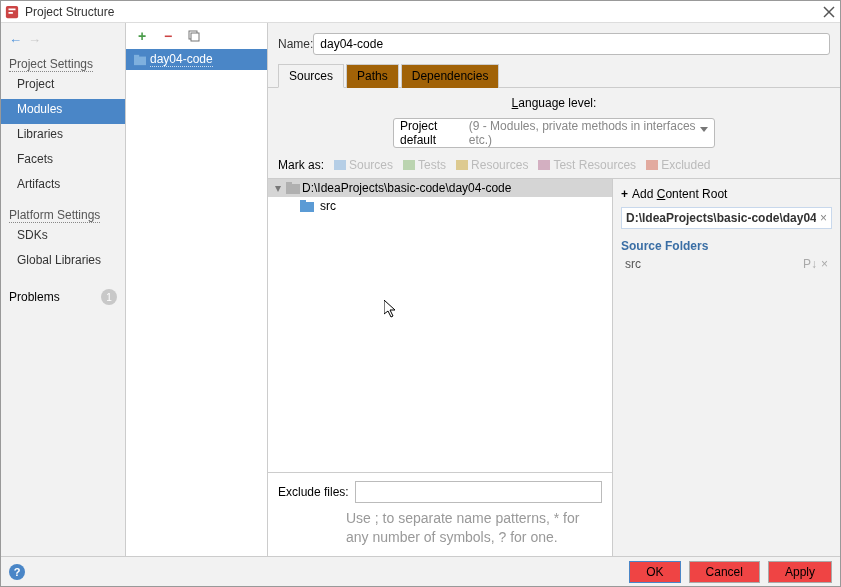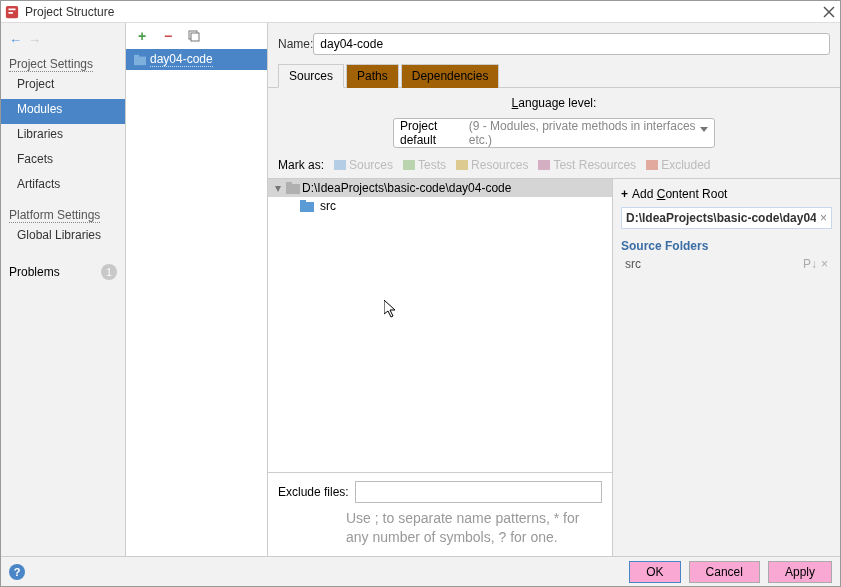--- a/index.html
+++ b/index.html
@@ -74,21 +74,21 @@
     .right-pane .section-title { color:#3a6ea5; font-weight:bold; margin-top:8px; padding:2px 0; }
     .right-pane .folder-entry { display:flex; align-items:center; padding:2px 4px; }
     .right-pane .folder-entry .fe-text { flex:1; color:#555; }
     .right-pane .folder-entry .fe-actions { color:#aaa; font-size:10px; display:flex; gap:4px; }
     .right-pane .folder-entry .fe-actions span { cursor:pointer; }
     
     
     .footer { height:30px; border-top:1px solid #ccc; display:flex; align-items:center; padding:0 8px; background:#f2f2f2; }
     .footer .help-icon { width:16px; height:16px; border-radius:50%; background:#4a86c7; color:#fff; display:flex; align-items:center; justify-content:center; font-size:11px; font-weight:bold; cursor:pointer; }
     .footer .buttons { margin-left:auto; display:flex; gap:8px; }
-    .footer button { padding:3px 16px; border:1px solid #aaa; background:#f9a8d4; cursor:pointer; }
+    .footer button { padding:3px 16px; border:1px solid #aaa; background:#ef4444; cursor:pointer; }
     .footer button.primary { border:1px solid #4a86c7; }
     
     .cursor-arrow { position:absolute; left:384px; top:300px; pointer-events:none; }
   </style>
 </head>
 <body>
 
 <div class="title-bar">
   <svg class="app-icon" viewBox="0 0 16 16">
       <rect x="1" y="1" width="14" height="14" fill="#c44" rx="2"></rect>
@@ -111,20 +111,21 @@
       <span>←</span>
       <span class="disabled">→</span>
     </div>
     <div class="section-header"><span class="underline">Project Settings</span></div>
     <div class="item">Project</div>
     <div class="item selected">Modules</div>
     <div class="item">Libraries</div>
     <div class="item">Facets</div>
     <div class="item">Artifacts</div>
     <div class="section-header" style="margin-top:6px;"><span class="underline">Platform Settings</span></div>
+    <div class="item">SDKs</div>
     <div class="item">Global Libraries</div>
     <div class="problems-row">
       <span>Problems</span>
       <span class="badge">1</span>
     </div>
   </div>
 
   <div class="module-list">
     <div class="module-toolbar">
       <span class="tbtn" style="color:#4a9c4a;font-weight:bold;">+</span>

